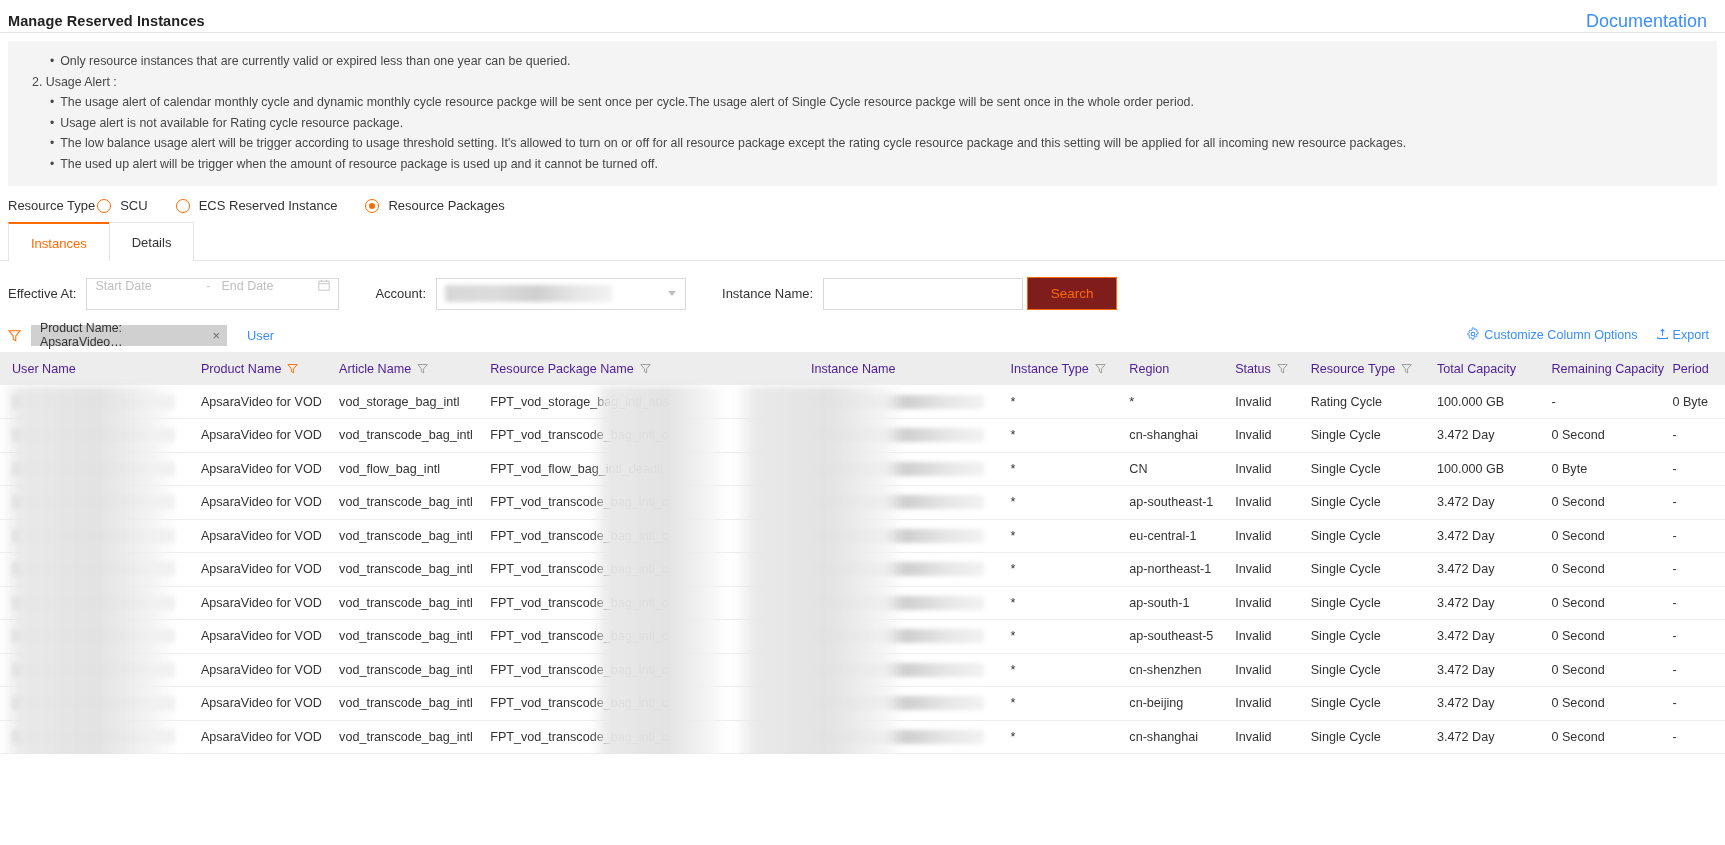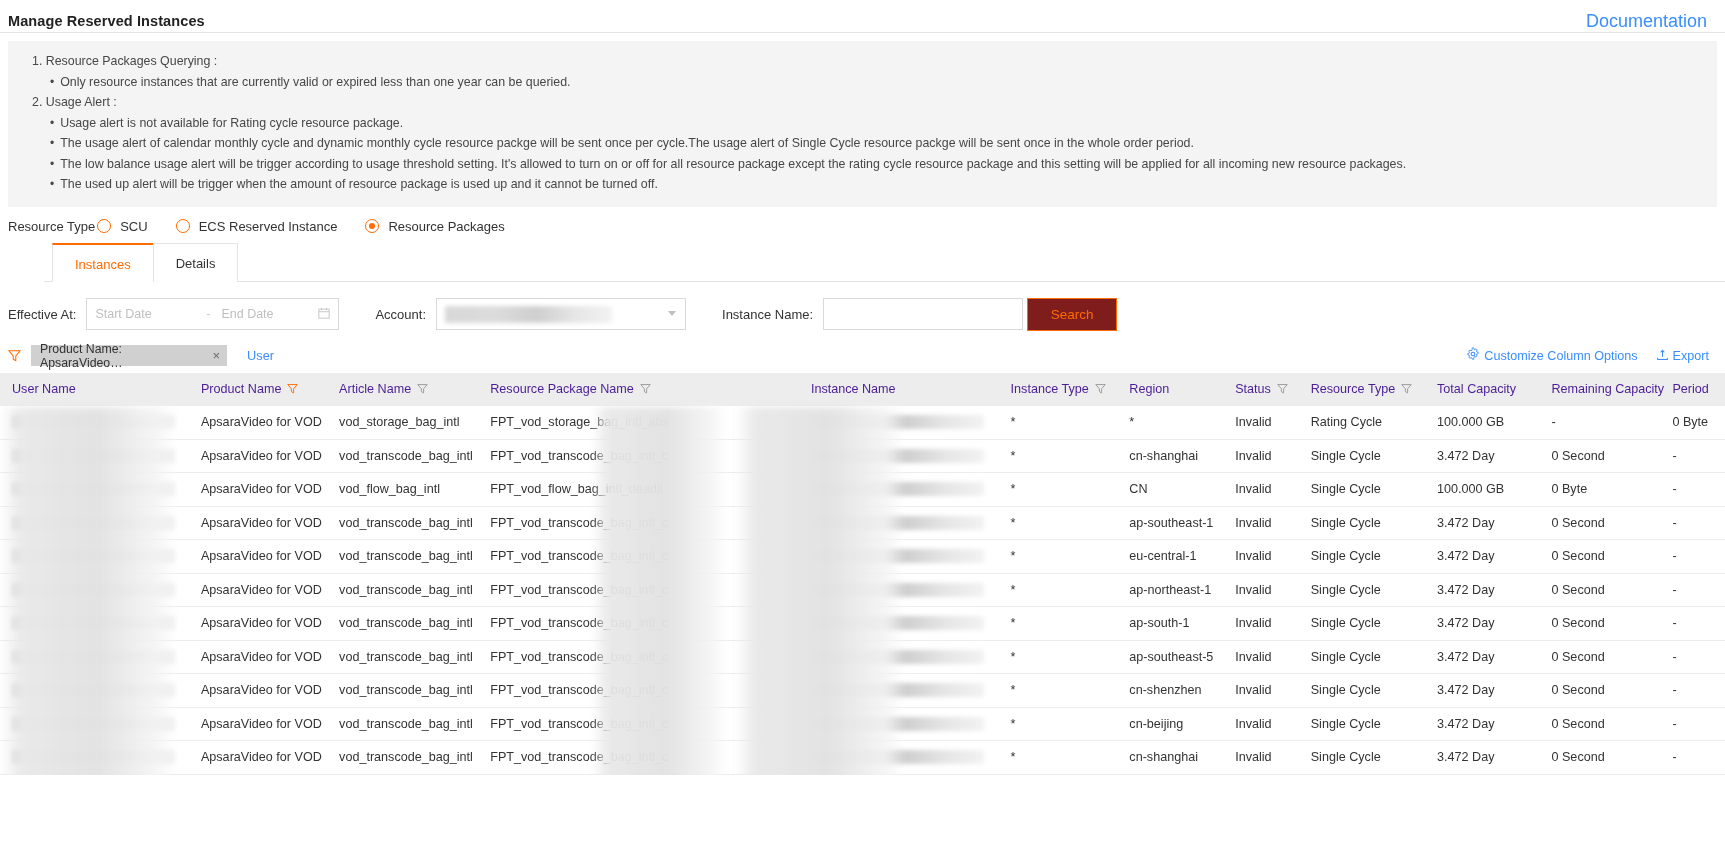--- a/index.html
+++ b/index.html
@@ -60,21 +60,20 @@
     border-radius: 50%; background: #ff6a00;
   }
   .radio-text { margin-left: 9px; white-space: nowrap; }
 
   
   .tabs {
     display: flex; align-items: flex-end;
     border-bottom: 1px solid #e3e4e6;
     padding-left: 8px;
     height: 40px;
-    margin-left: 44px;
   }
   .tab {
     height: 39px; line-height: 39px;
     padding: 0 22px;
     border: 1px solid #e3e4e6;
     border-bottom: none;
     background: #fff;
     font-size: 13px;
     color: #333;
     cursor: pointer;
@@ -87,21 +86,21 @@
   
   .form-row {
     display: flex; align-items: center;
     padding: 16px 0 12px 8px;
     font-size: 13px;
   }
   .form-label { color: #333; margin-right: 10px; white-space: nowrap; }
   .daterange {
     width: 253px; height: 32px;
     border: 1px solid #d9d9d9; background: #fff;
-    display: flex; align-items: center;
+    display: flex; 
     padding: 0 8px; font-size: 12.5px; color: #bfbfbf;
     cursor: text;
   }
   .daterange .dstart { width: 100px; }
   .daterange .dsep { width: 26px; text-align: center; color: #ccc; }
   .daterange .dend { width: 88px; }
   .daterange .cal { margin-left: auto; color: #bfbfbf; font-size: 12px; }
   .select-box {
     width: 250px; height: 32px;
     border: 1px solid #d9d9d9; background: #fff;
@@ -198,25 +197,24 @@
 <body>
 
 <div class="page">
 
   <div class="page-header">
     <div class="page-title">Manage Reserved Instances</div>
     <div class="doc-link">Documentation</div>
   </div>
 
   <div class="notice">
-    <div class="num">1. Resource Packages Querying :</div>
     <div class="sub">Only resource instances that are currently valid or expired less than one year can be queried.</div>
     <div class="num">2. Usage Alert :</div>
+    <div class="sub">The usage alert of calendar monthly cycle and dynamic monthly cycle resource packge will be sent once per cycle.The usage alert of Single Cycle resource packge will be sent once in the whole order period.</div>
     <div class="sub">Usage alert is not available for Rating cycle resource package.</div>
-    <div class="sub">The usage alert of calendar monthly cycle and dynamic monthly cycle resource packge will be sent once per cycle.The usage alert of Single Cycle resource packge will be sent once in the whole order period.</div>
     <div class="sub">The low balance usage alert will be trigger according to usage threshold setting. It's allowed to turn on or off for all resource package except the rating cycle resource package and this setting will be applied for all incoming new resource packages.</div>
     <div class="sub">The used up alert will be trigger when the amount of resource package is used up and it cannot be turned off.</div>
   </div>
 
   <div class="restype-row">
     <span class="restype-label">Resource Type</span>
     <label class="radio-item first">
       <span class="radio"></span>
       <span class="radio-text">SCU</span>
     </label>

